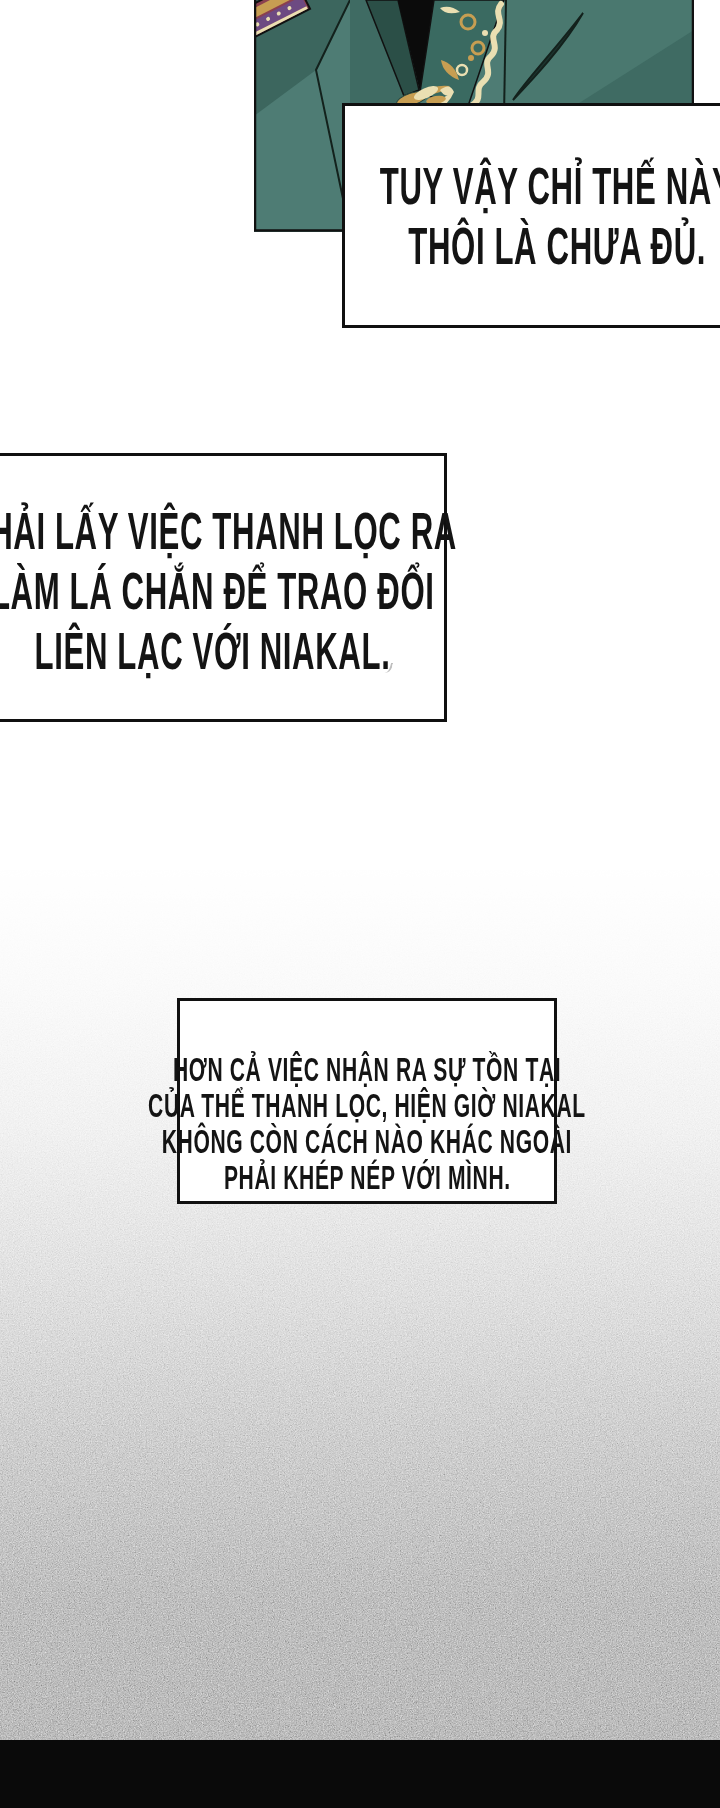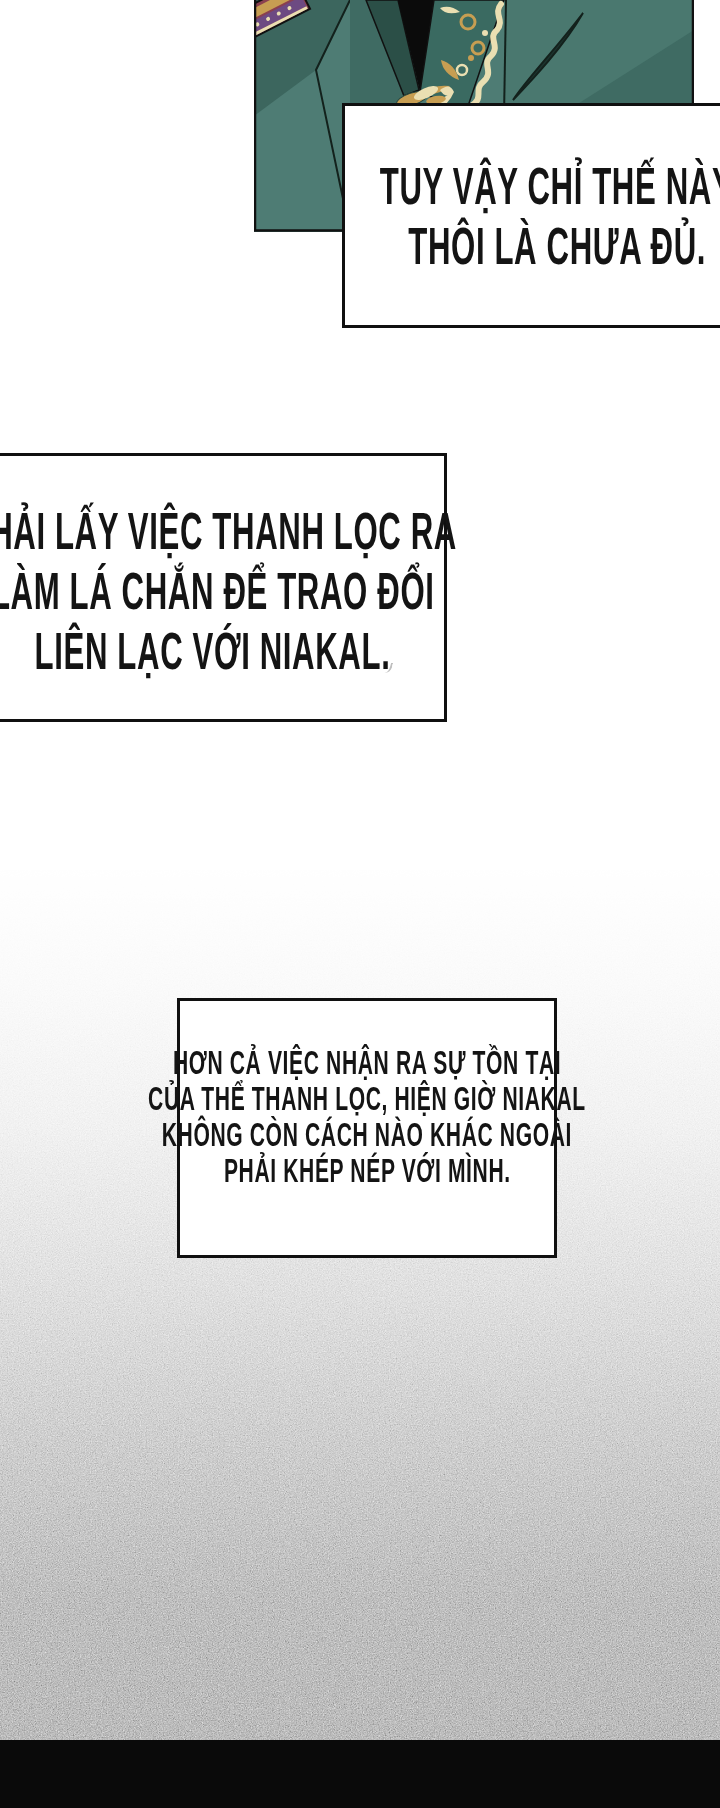--- a/index.html
+++ b/index.html
@@ -17,21 +17,21 @@
     mask-image:linear-gradient(to bottom,rgba(0,0,0,0) 0%,rgba(0,0,0,0.07) 14%,rgba(0,0,0,0.20) 30%,rgba(0,0,0,0.45) 48%,rgba(0,0,0,0.72) 66%,rgba(0,0,0,0.95) 84%,#000 100%);
   }
   #footer-black{position:absolute;left:0;top:1740px;width:720px;height:68px;z-index:3;}
   
   .nbox{
     position:absolute;background:#ffffff;border:3px solid #101010;
     box-sizing:border-box;z-index:5;display:flex;flex-direction:column;align-items:center;
   }
   #nbox-1{left:342px;top:103px;width:430px;height:225px;padding-top:50px;}
   #nbox-2{left:-22px;top:453px;width:469px;height:269px;padding-top:45px;}
-  #nbox-3{left:177px;top:998px;width:380px;height:260px;padding-top:43px;z-index:6;}
+  #nbox-3{left:177px;top:998px;width:380px;height:206px;padding-top:43px;z-index:6;justify-content:center;}
   .nline{
     display:block;white-space:nowrap;color:#141414;font-weight:700;
     text-align:center;transform:scaleX(0.60);transform-origin:50% 50%;
     letter-spacing:1px;
   }
   #nbox-1 .nline,#nbox-2 .nline{font-size:52px;line-height:60px;}
   #nbox-3 .nline{font-size:34px;line-height:36px;transform:scaleX(0.62);}
   
   #artifact{
     position:absolute;left:383px;top:662px;width:7px;height:11px;z-index:7;

